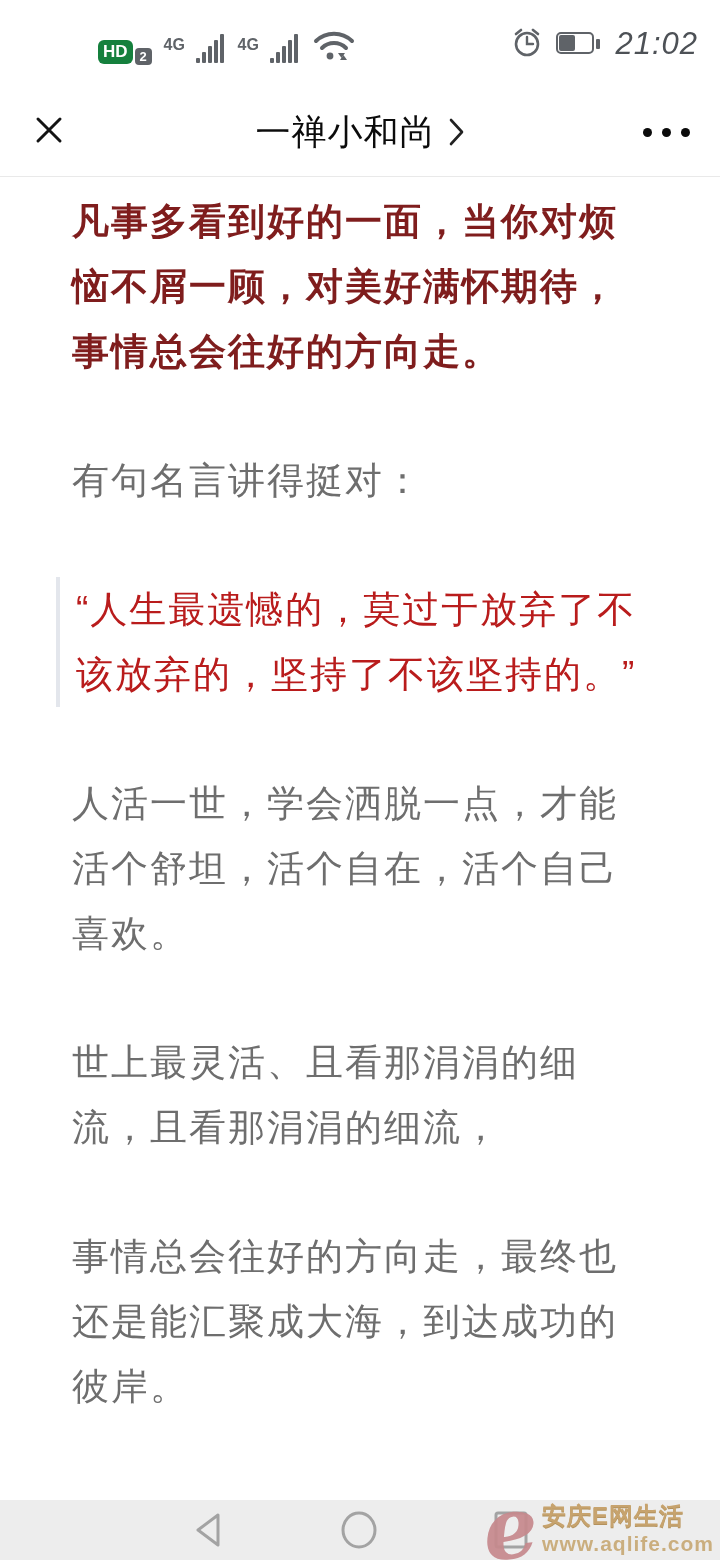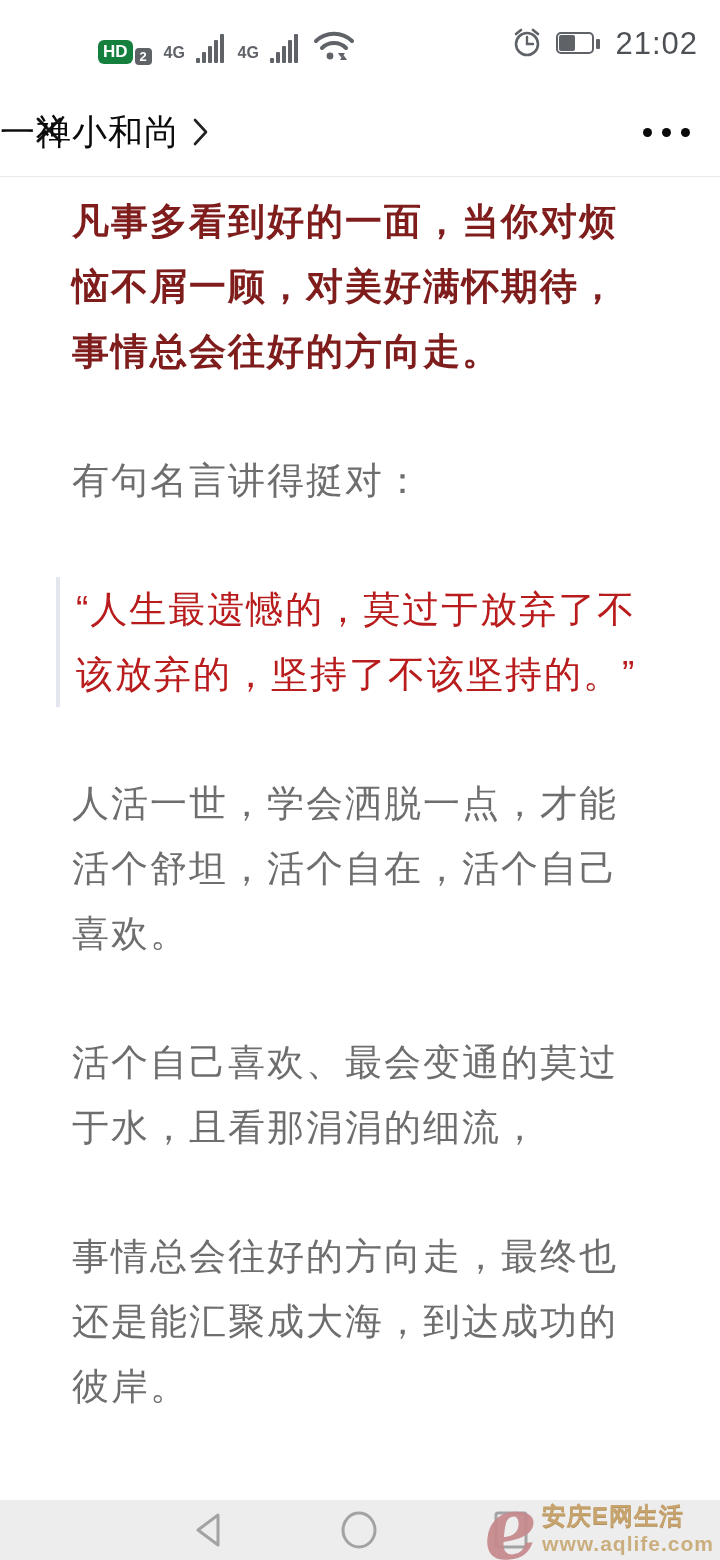--- a/index.html
+++ b/index.html
@@ -21,42 +21,42 @@
   .hd-badge{
     background:#15803d;color:#fff;font-weight:bold;font-size:17px;
     border-radius:6px;padding:2px 5px;line-height:20px;display:inline-block;
   }
   .hd-sub{
     background:#5f6368;color:#fff;font-weight:bold;font-size:13px;
     border-radius:4px;width:17px;height:17px;line-height:17px;text-align:center;
     display:inline-block;margin-left:2px;transform:translateY(4px);
   }
   .signal{position:relative;width:62px;height:36px;}
-  .signal .net{position:absolute;top:16px;left:0;font-size:16px;font-weight:bold;color:#5f6368;}
+  .signal .net{position:absolute;top:8px;left:0;font-size:16px;font-weight:bold;color:#5f6368;}
   .signal .bars{position:absolute;bottom:1px;right:2px;display:flex;align-items:flex-end;gap:2px;}
   .signal .bars i{display:block;width:4px;background:#5f6368;border-radius:1px;}
   .wifi{transform:translateY(3px);}
   .sb-right{margin-left:auto;display:flex;align-items:center;gap:13px;}
-  .time{font-size:31px;color:#4d5156;letter-spacing:1px;}
+  .time{font-size:31px;color:#4d5156;letter-spacing:1px;font-style:italic;}
   .battery{position:relative;width:46px;height:24px;}
   .battery .shell{
     position:absolute;left:0;top:0;width:38px;height:22px;
     border:2px solid #5f6368;border-radius:5px;background:#fff;box-sizing:border-box;
   }
   .battery .fill{position:absolute;left:3px;top:3px;width:16px;height:16px;background:#5f6368;border-radius:2px;}
   .battery .nub{position:absolute;right:2px;top:7px;width:4px;height:10px;background:#5f6368;border-radius:1px;}
 
   
   .header{
     height:88px;position:relative;display:flex;align-items:center;
     padding:0 30px;box-sizing:border-box;background:#fff;
   }
   .hdr-center{
     position:absolute;left:0;right:0;display:flex;align-items:center;
-    justify-content:flex-start;gap:12px;pointer-events:none;
+    justify-content:center;gap:12px;pointer-events:none;
   }
   .hdr-title{font-size:35px;color:#0b0b0b;letter-spacing:1px;}
   .more-dots{margin-left:auto;display:flex;gap:10px;}
   .more-dots i{width:9px;height:9px;border-radius:50%;background:#0b0b0b;display:block;}
   .hdr-divider{height:1px;background:#e9e9e9;}
 
   
   .article{padding:12px 72px 0;box-sizing:border-box;}
   .article p,.article blockquote{
     margin:0 0 64px 0;
@@ -169,21 +169,21 @@
       <i></i>
   </span>
 </div>
 <div class="hdr-divider"></div>
 
 <div class="article">
   <p class="p-highlight">凡事多看到好的一面，当你对烦恼不屑一顾，对美好满怀期待，事情总会往好的方向走。</p>
   <p class="p-normal">有句名言讲得挺对：</p>
   <blockquote>“人生最遗憾的，莫过于放弃了不该放弃的，坚持了不该坚持的。”</blockquote>
   <p class="p-normal">人活一世，学会洒脱一点，才能活个舒坦，活个自在，活个自己喜欢。</p>
-  <p class="p-normal">活个自己喜欢、最会变通的莫过于水，且看那涓涓的细流，</p>
+  <p class="p-normal">世上最灵活、且看那涓涓的细流，且看那涓涓的细流，</p>
   <p class="p-normal">事情总会往好的方向走，最终也还是能汇聚成大海，到达成功的彼岸。</p>
 </div>
 
 <div class="nav-bar">
   <span>
     <svg width="36" height="40" viewBox="0 0 36 40">
       <path d="M28 5 L8 20 L28 35 Z" fill="none" stroke="#a3a3a3" stroke-width="3" stroke-linejoin="round"></path>
     </svg>
   </span>
   <span>

